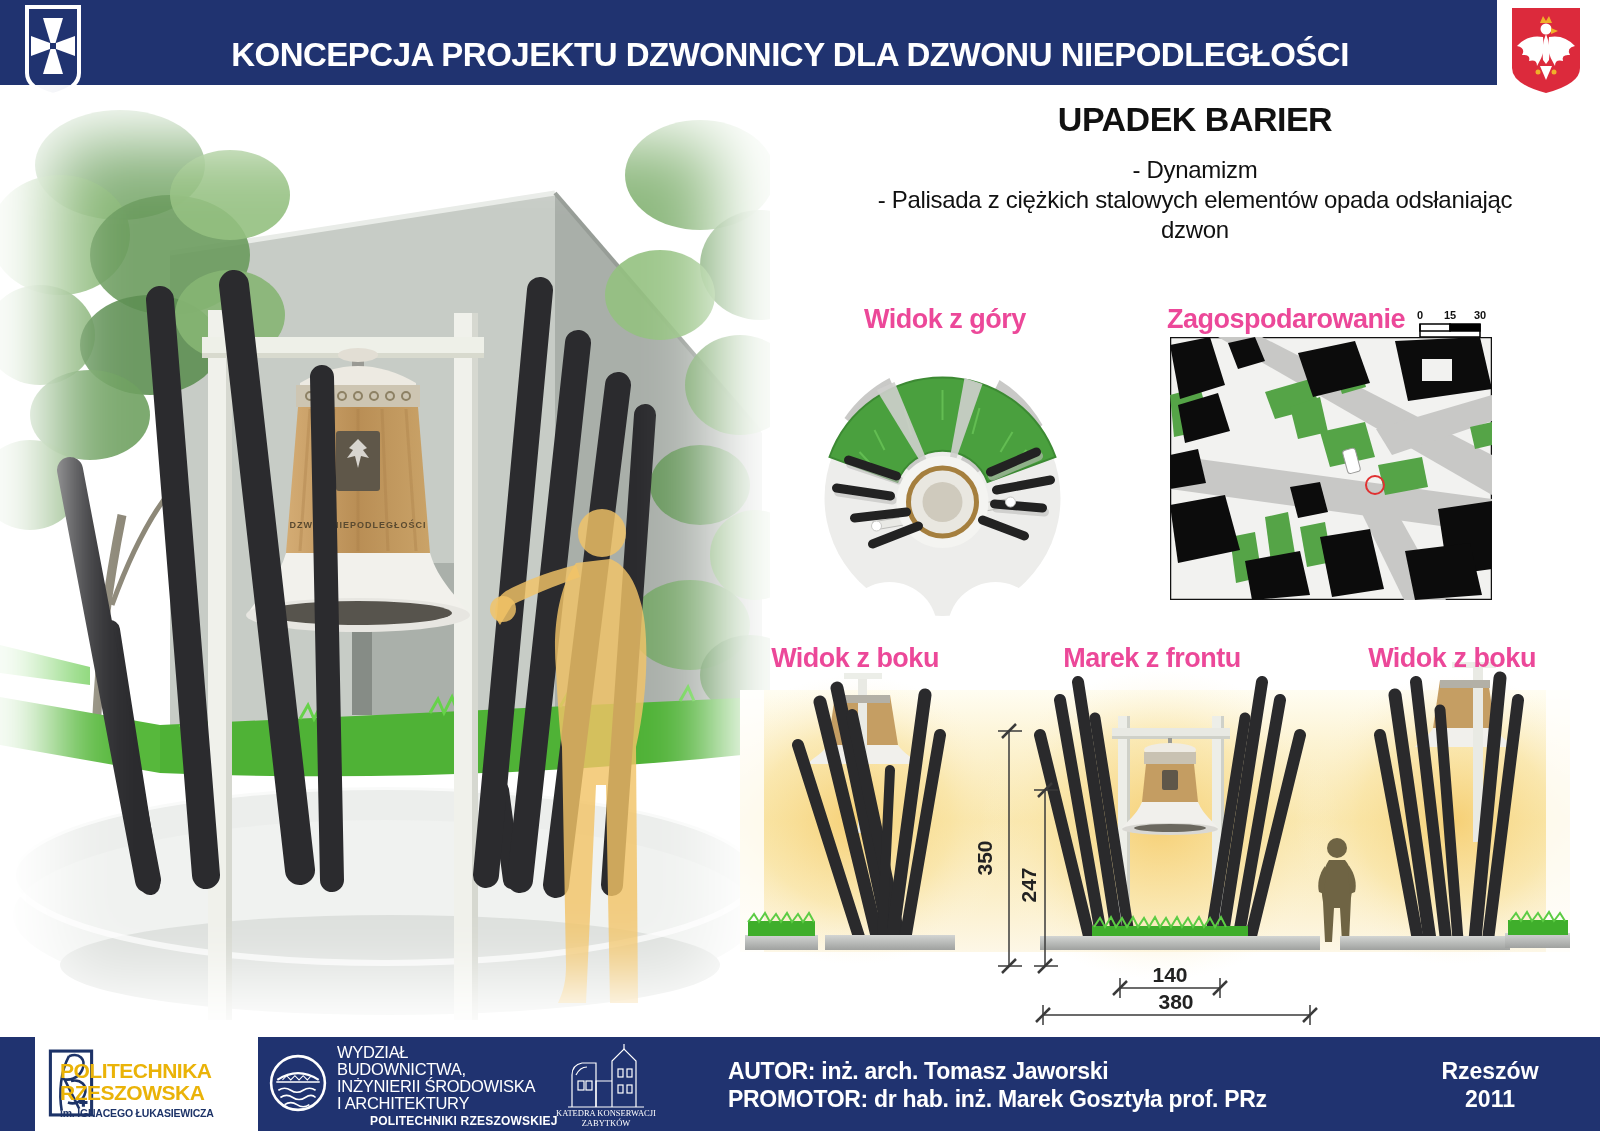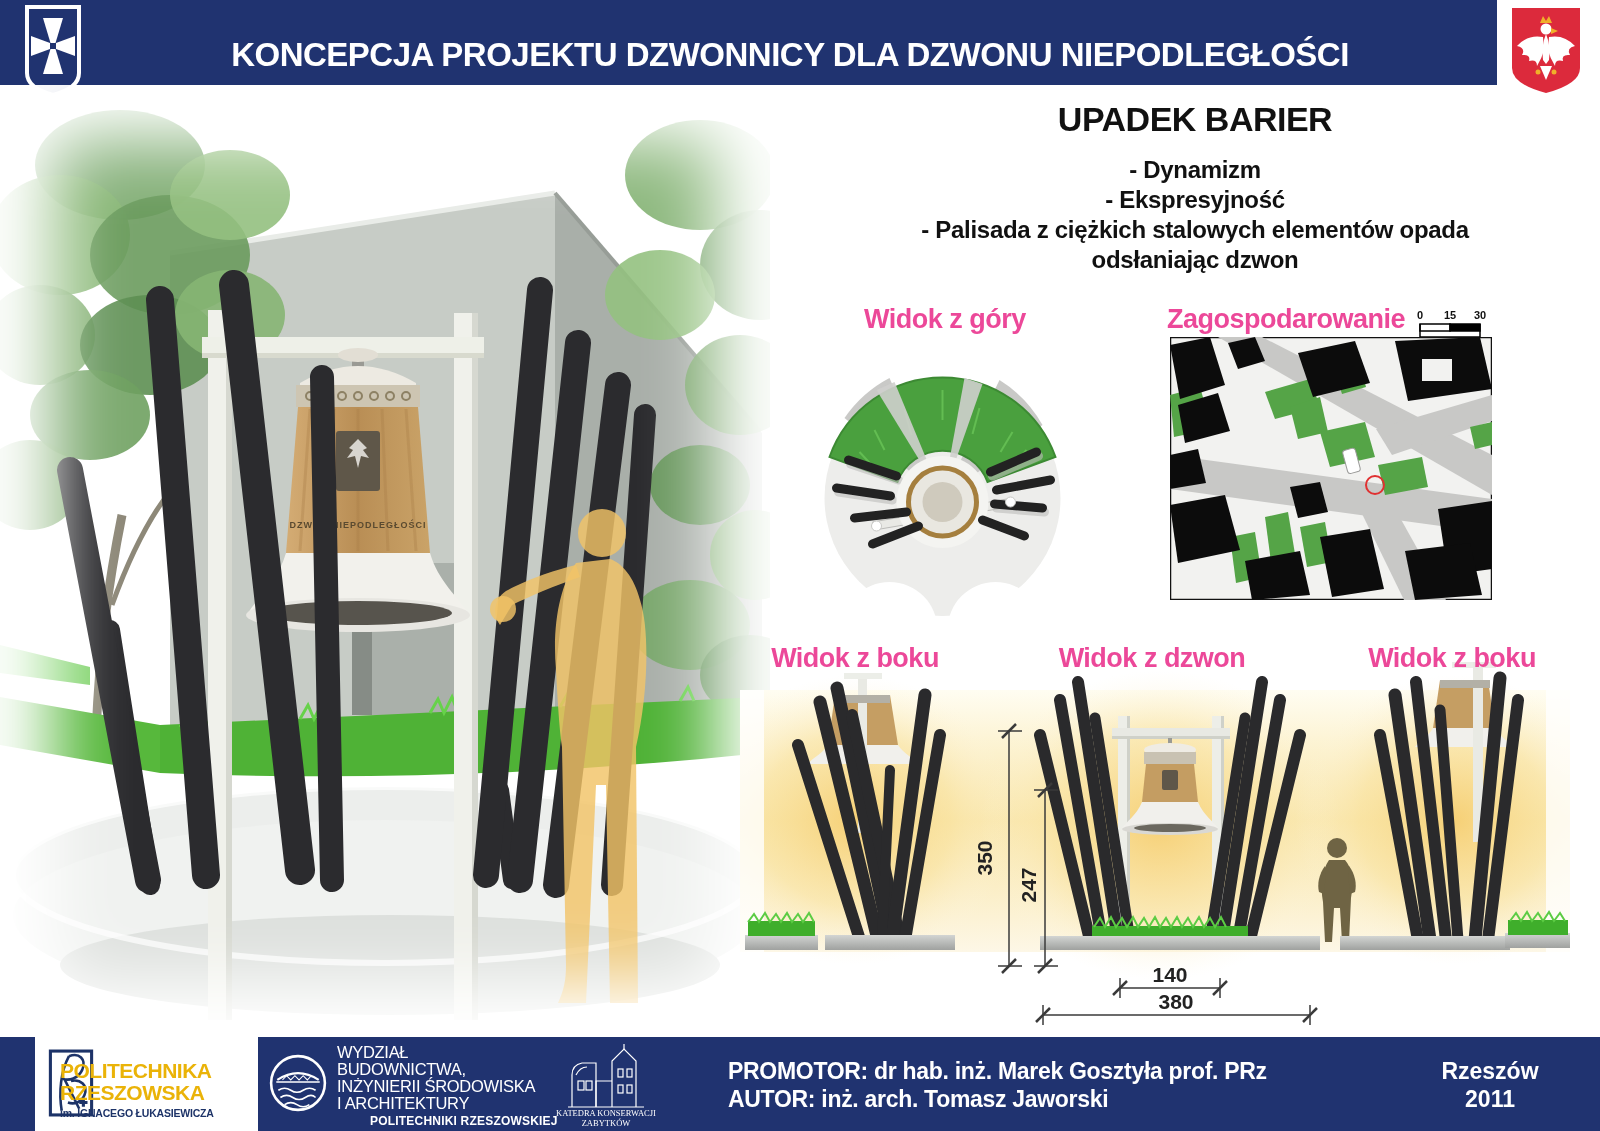--- a/index.html
+++ b/index.html
@@ -10,21 +10,21 @@
   
   .header-bar{left:0;top:0;width:1600px;height:85px;background:#203370;}
   .header-title{left:90px;top:0;width:1400px;height:110px;display:flex;align-items:center;
                 justify-content:center;color:#fff;font-weight:bold;font-size:33px;
                 letter-spacing:-.5px;white-space:nowrap;}
   .eagle-box{right:0;top:0;width:103px;height:99px;background:#fff;border-radius:0 0 0 12px;}
 
   
   .concept{left:795px;top:100px;width:800px;text-align:center;color:#111;}
   .concept-title{font-size:34px;font-weight:bold;letter-spacing:-.5px;}
-  .concept-bullets{width:660px;margin:16px auto 6px;font-size:24px;font-weight:bold;
+  .concept-bullets{width:660px;margin:16px auto 6px;font-size:24px;font-weight:normal;
                    line-height:30px;letter-spacing:-.3px;}
   .h-view{font-size:27px;font-weight:bold;color:#ec4899;letter-spacing:-.5px;}
 
   
   .footer-bar{left:0;top:1037px;width:1600px;height:94px;background:#203370;color:#fff;}
   .footer-white{left:35px;top:0;width:223px;height:94px;background:#fff;}
   .uni-name{left:60px;top:23px;color:#eab308;font-weight:bold;font-size:21px;line-height:22px;
             letter-spacing:-.5px;}
   .uni-sub{left:60px;top:70px;color:#1d3368;font-weight:bold;font-size:10.5px;letter-spacing:-.2px;}
   .fac-text{left:337px;top:7px;font-weight:normal;font-size:16.5px;line-height:17px;letter-spacing:-.3px;}
@@ -187,21 +187,20 @@
                C528,494 558,484 576,480 Z"></path>
       <circle cx="503" cy="524" r="13"></circle>
     </g>
   </svg>
   <div class="abs vignette"></div>
 
   <div class="abs concept">
     <div class="concept-title">UPADEK BARIER</div>
     <div class="concept-bullets">
       <div>- Dynamizm</div>
-      <div>- Ekspresyjność</div>
       <div>- Palisada z ciężkich stalowych elementów opada odsłaniając dzwon</div>
     </div>
   </div>
 
   <div class="abs h-view" style="left:820px;top:304px;width:250px;text-align:center">Widok z góry</div>
   <svg class="abs" style="left:810px;top:340px" width="265" height="290" viewBox="0 0 256 290">
     <circle cx="128" cy="158" r="118" fill="#ededeb"></circle>
     <circle cx="75" cy="290" r="48" fill="#ffffff"></circle>
     <circle cx="181" cy="290" r="48" fill="#ffffff"></circle>
     <path d="M128,158 L30,78 A125,125 0 0 1 75,38 Z" fill="#c9c9c7"></path>
@@ -420,21 +419,21 @@
       <line x1="296" y1="382" x2="310" y2="368" stroke-width="2.5"></line>
       <line x1="563" y1="382" x2="577" y2="368" stroke-width="2.5"></line>
     </g>
     <text x="252" y="218" transform="rotate(-90 252 218)" text-anchor="middle" font-size="21" font-weight="bold" fill="#222">350</text>
     <text x="296" y="245" transform="rotate(-90 296 245)" text-anchor="middle" font-size="21" font-weight="bold" fill="#222">247</text>
     <text x="430" y="342" text-anchor="middle" font-size="21" font-weight="bold" fill="#222">140</text>
     <text x="436" y="369" text-anchor="middle" font-size="21" font-weight="bold" fill="#222">380</text>
   </svg>
 
   <div class="abs h-view" style="left:740px;top:643px;width:230px;text-align:center">Widok z boku</div>
-  <div class="abs h-view" style="left:1037px;top:643px;width:230px;text-align:center">Widok z dzwon</div>
+  <div class="abs h-view" style="left:1037px;top:643px;width:230px;text-align:center">Marek z frontu</div>
   <div class="abs h-view" style="left:1337px;top:643px;width:230px;text-align:center">Widok z boku</div>
 
   <div class="abs footer-bar">
     <div class="abs footer-white"></div>
 
     <svg class="abs" style="left:48px;top:12px" width="46" height="68" viewBox="0 0 44 66">
       <rect x="2" y="2" width="40" height="62" fill="#ffffff" stroke="#1d3368" stroke-width="3"></rect>
       <g stroke="#1d3368" stroke-width="2.5" fill="none">
         <path d="M13,60 C10,42 12,22 20,7"></path>
         <path d="M20,7 C30,3 37,10 33,20 C29,29 20,31 14,29"></path>
@@ -481,22 +480,22 @@
         <rect x="61" y="42" width="5" height="8"></rect>
         <path d="M2,64 H78"></path>
       </g>
     </svg>
     <div class="abs dep-caption">
       <div>KATEDRA KONSERWACJI</div>
       <div>ZABYTKÓW</div>
     </div>
 
     <div class="abs author-block">
+      <div>AUTOR: inż. arch. Tomasz Jaworski</div>
       <div>PROMOTOR:  dr hab. inż. Marek Gosztyła prof. PRz</div>
-      <div>AUTOR: inż. arch. Tomasz Jaworski</div>
     </div>
 
     <div class="abs city-year">
       <div>Rzeszów</div>
       <div>2011</div>
     </div>
   </div>
 
 </div>
 

